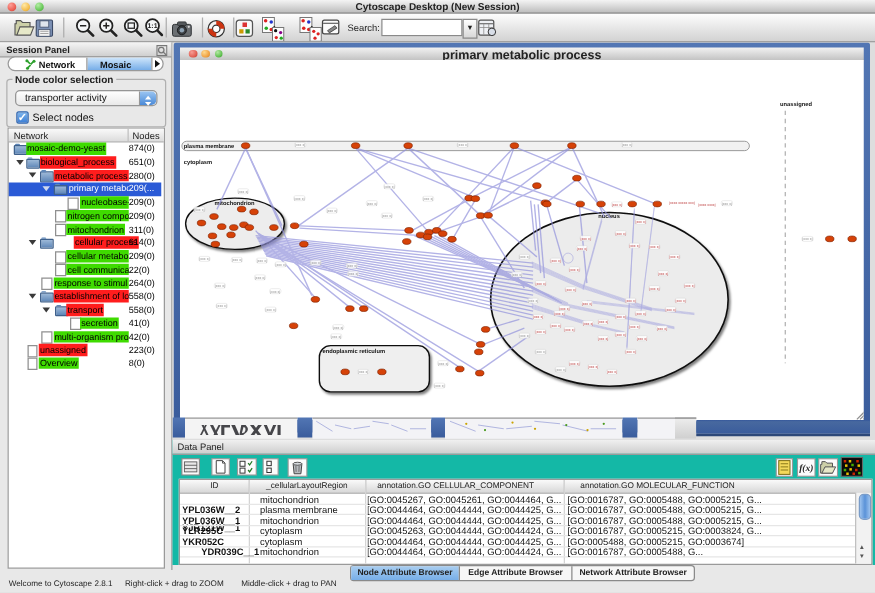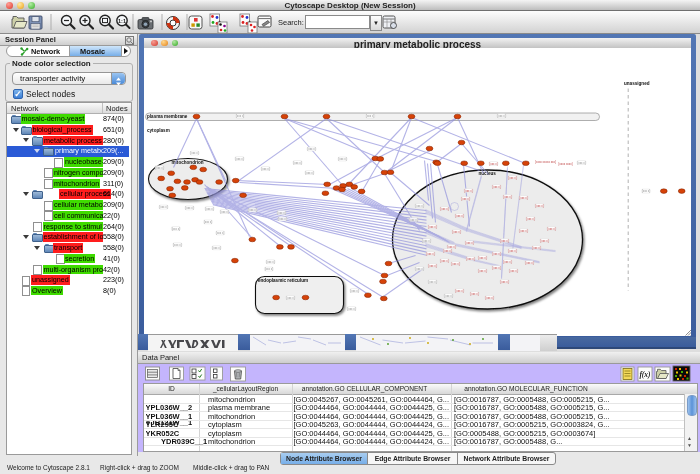--- a/index.html
+++ b/index.html
@@ -46,21 +46,21 @@
 #desktop{left:138px;top:34px;width:562px;height:318px;background:#dedede;overflow:hidden;}
 #mwin{position:absolute;left:1px;top:0px;width:557px;height:312px;
   background:linear-gradient(#5276b4,#3a5c9c);border-radius:2px;}
 #mtitle{position:absolute;left:5px;top:3.5px;width:547px;height:10.5px;
   background:linear-gradient(#f2f2f2,#c3c3c3);border-bottom:1px solid #8f8f8f;}
 #mtitle .light{position:absolute;top:2px;width:6.5px;height:6.5px;border-radius:50%;}
 #mtitle span{position:absolute;left:0;top:1px;width:100%;text-align:center;font-size:10px;font-weight:bold;color:#222;}
 #mcanvas{position:absolute;left:5px;top:14px;width:547px;height:288px;background:#fff;overflow:hidden;}
 .bgwin{position:absolute;top:300px;height:16px;}
 
-#dpanel{left:138px;top:352px;width:562px;height:100px;background:#c4b5fd;}
+#dpanel{left:138px;top:352px;width:562px;height:100px;background:#14b8a6;}
 #dphead{position:absolute;left:0;top:0;width:562px;height:11px;background:linear-gradient(#f0f0f0,#cdcdcd);border-bottom:1px solid #9a9a9a;}
 #dphead span{position:absolute;left:4px;top:1px;font-size:7.5px;color:#222;}
 #dtable{position:absolute;left:5px;top:31px;width:553px;height:67px;background:#fff;border:1px solid #9a9a9a;overflow:hidden;}
 #dthead{position:absolute;left:0;top:0;width:100%;height:9.5px;background:linear-gradient(#fafafa,#d8d8d8);border-bottom:1px solid #a8a8a8;font-size:6.6px;color:#222;}
 #dthead div{position:absolute;top:1px;text-align:center;}
 .dcolline{position:absolute;top:0;width:1px;height:67px;background:#d4d4d4;}
 .drow{position:absolute;left:0;width:100%;height:8.5px;font-size:7.5px;color:#111;border-bottom:1px solid #e6e6e6;white-space:nowrap;}
 .drow span{position:absolute;top:0.5px;overflow:hidden;}
 
 #seg{left:280px;top:452px;height:11px;border:1px solid #8a8a8a;border-radius:3px;background:#f6f6f6;font-size:6.8px;font-weight:bold;color:#222;}

